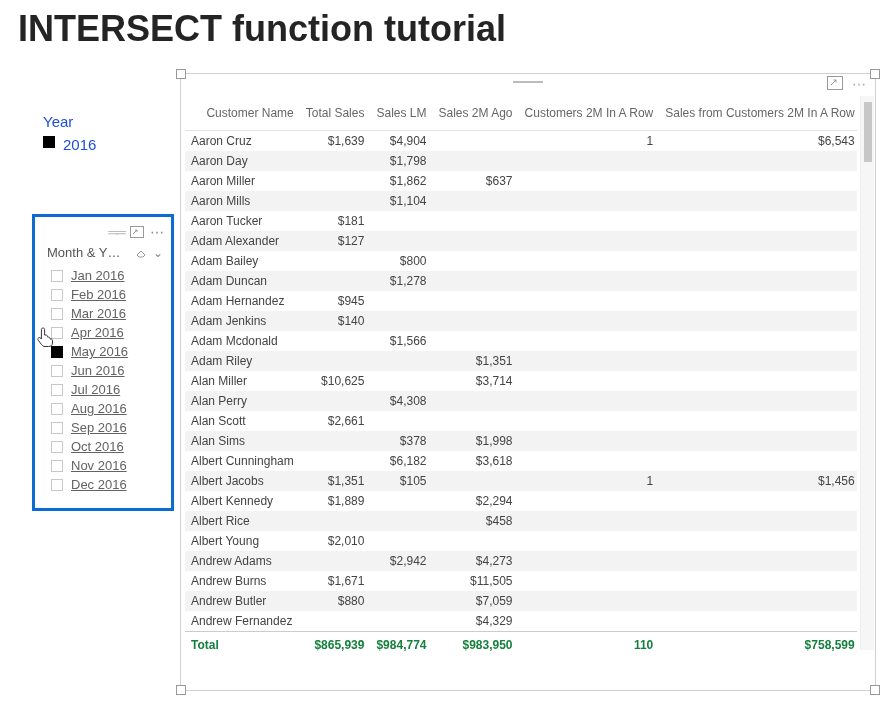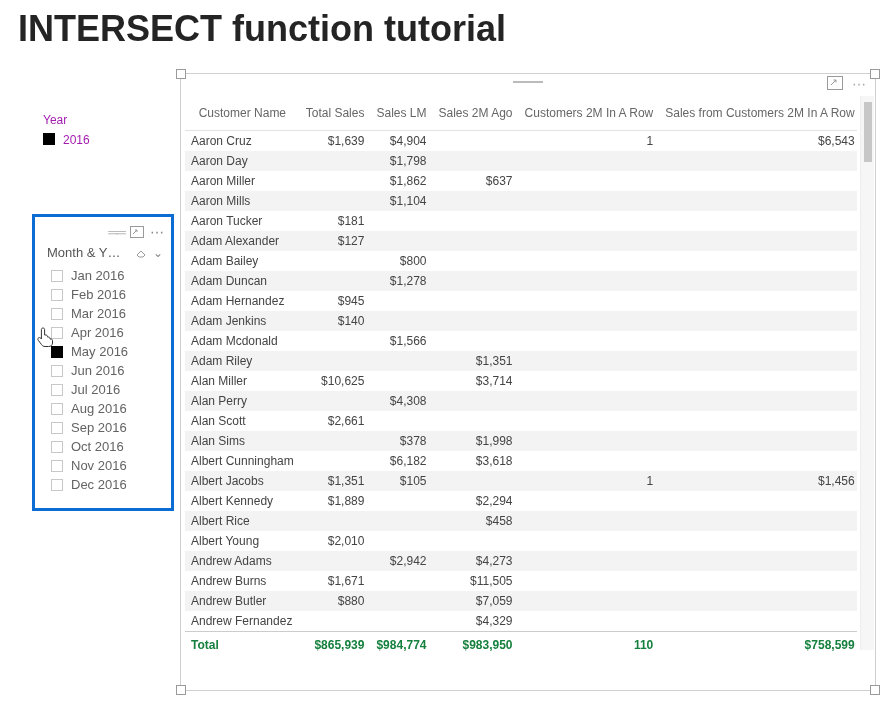--- a/index.html
+++ b/index.html
@@ -20,22 +20,22 @@
     color: #242424;
     padding: 8px 18px 0 18px;
     letter-spacing: 0px;
   }
 
   
   .year-slicer {
     position: absolute;
     left: 43px;
     top: 113px;
-    font-size: 12px;
-    color: #a21caf;
+    font-size: 15px;
+    color: #1d4ed8;
   }
   .year-slicer .year-label { margin-bottom: 6px; }
   .year-slicer .year-row { display: flex; align-items: flex-start; gap: 8px; }
   .year-swatch {
     width: 12px; height: 12px; background:#000;
   }
 
   
   .month-slicer-wrap {
     position: absolute;
@@ -59,20 +59,21 @@
   .month-header {
     display:flex; align-items:center; justify-content:space-between;
     font-size:13px; color:#555; padding:4px 2px 6px 6px;
   }
   .month-header .chev { color:#888; font-size:12px; }
   .month-item {
     display:flex; align-items:center; gap:8px;
     font-size:13px; color:#636363;
     padding:2px 2px 2px 10px;
     position:relative;
+    text-decoration:underline;
   }
   .month-check {
     width:12px; height:12px; border:1px solid #c8c8c8; background:#fff;
   }
   .month-check.filled { background:#000; border-color:#000; }
 
   
   .table-visual {
     position:absolute;
     left:180px;
@@ -118,21 +119,21 @@
     color:#444;
   }
   table.pbi thead th {
     text-align:right;
     font-weight:400;
     color:#666;
     padding:10px 6px 10px 6px;
     border-bottom:1px solid #e3e3e3;
     white-space:nowrap;
   }
-  table.pbi thead th:first-child { text-align:center; }
+  table.pbi thead th:first-child { text-align:right; }
   table.pbi tbody td {
     padding:3px 6px;
     text-align:right;
     border-bottom:0;
     white-space:nowrap;
   }
   table.pbi tbody td:first-child { text-align:left; }
   table.pbi tbody tr:nth-child(even) td { background:#f3f3f3; }
   table.pbi tfoot td {
     border-top:1px solid #ccc;

